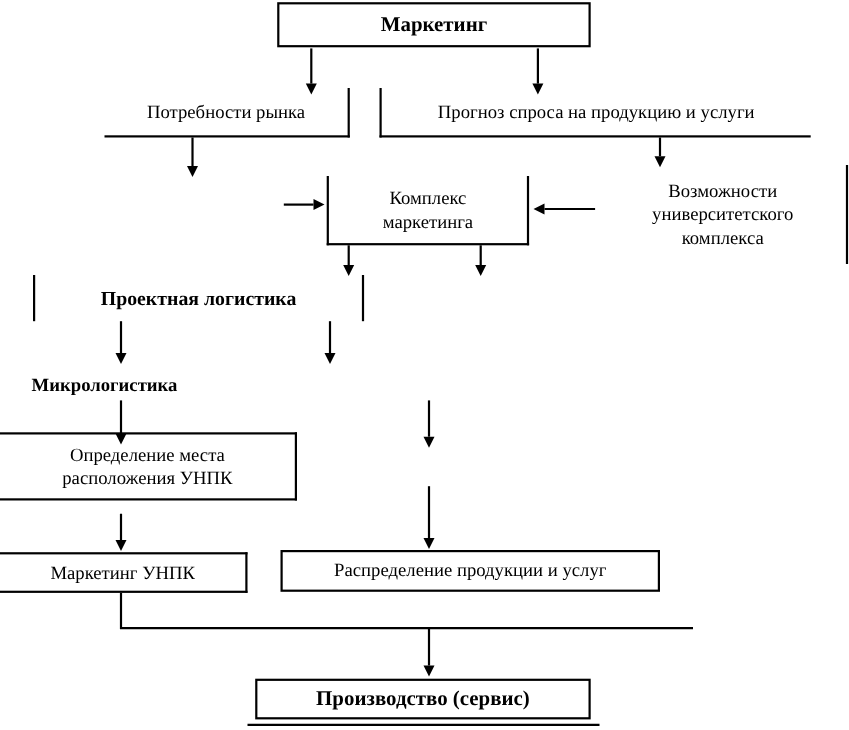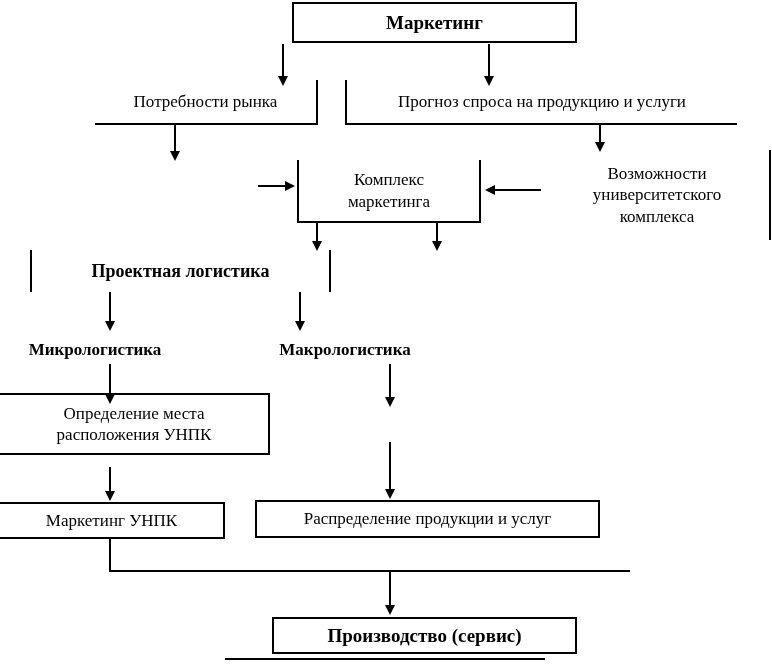--- a/index.html
+++ b/index.html
@@ -18,21 +18,21 @@
     align-items: center;
     justify-content: center;
     text-align: center;
     font-size: 17px;
     line-height: 1.25;
     box-sizing: border-box;
   }
   .node span { display: block; }
   .bold { font-weight: bold; }
   .fs18 { font-size: 18px; }
-  .fs19 { font-size: 19px; margin-left: 40px; }
+  .fs19 { font-size: 19px; }
   .bt { border-top: 2px solid #000; }
   .bb { border-bottom: 2px solid #000; }
   .bl { border-left: 2px solid #000; }
   .br { border-right: 2px solid #000; }
   .box { border: 2px solid #000; }
   svg.connectors {
     position: absolute;
     left: 0; top: 0;
     width: 772px; height: 664px;
     pointer-events: none;
@@ -158,23 +158,20 @@
 
   <div class="node bl br bold fs18" style="left:30px; top:250px; width:301px; height:42px;justify-content:center;">
     <span>Проектная логистика</span>
   </div>
 
 
   <div class="node bold" style="left:5px; top:336px; width:180px; height:28px;">
     <span>Микрологистика</span>
   </div>
 
-  <div class="node bold" style="left:260px; top:336px; width:170px; height:28px;">
-    <span>Макрологистика</span>
-  </div>
 
   <div class="node bt br bb" style="left:0px; top:393px; width:270px; height:62px;">
     <span style="max-width:175px;">Определение места расположения УНПК</span>
   </div>
 
 
   <div class="node bt br bb" style="left:0px; top:502px; width:225px; height:37px;">
     <span>Маркетинг УНПК</span>
   </div>
 

